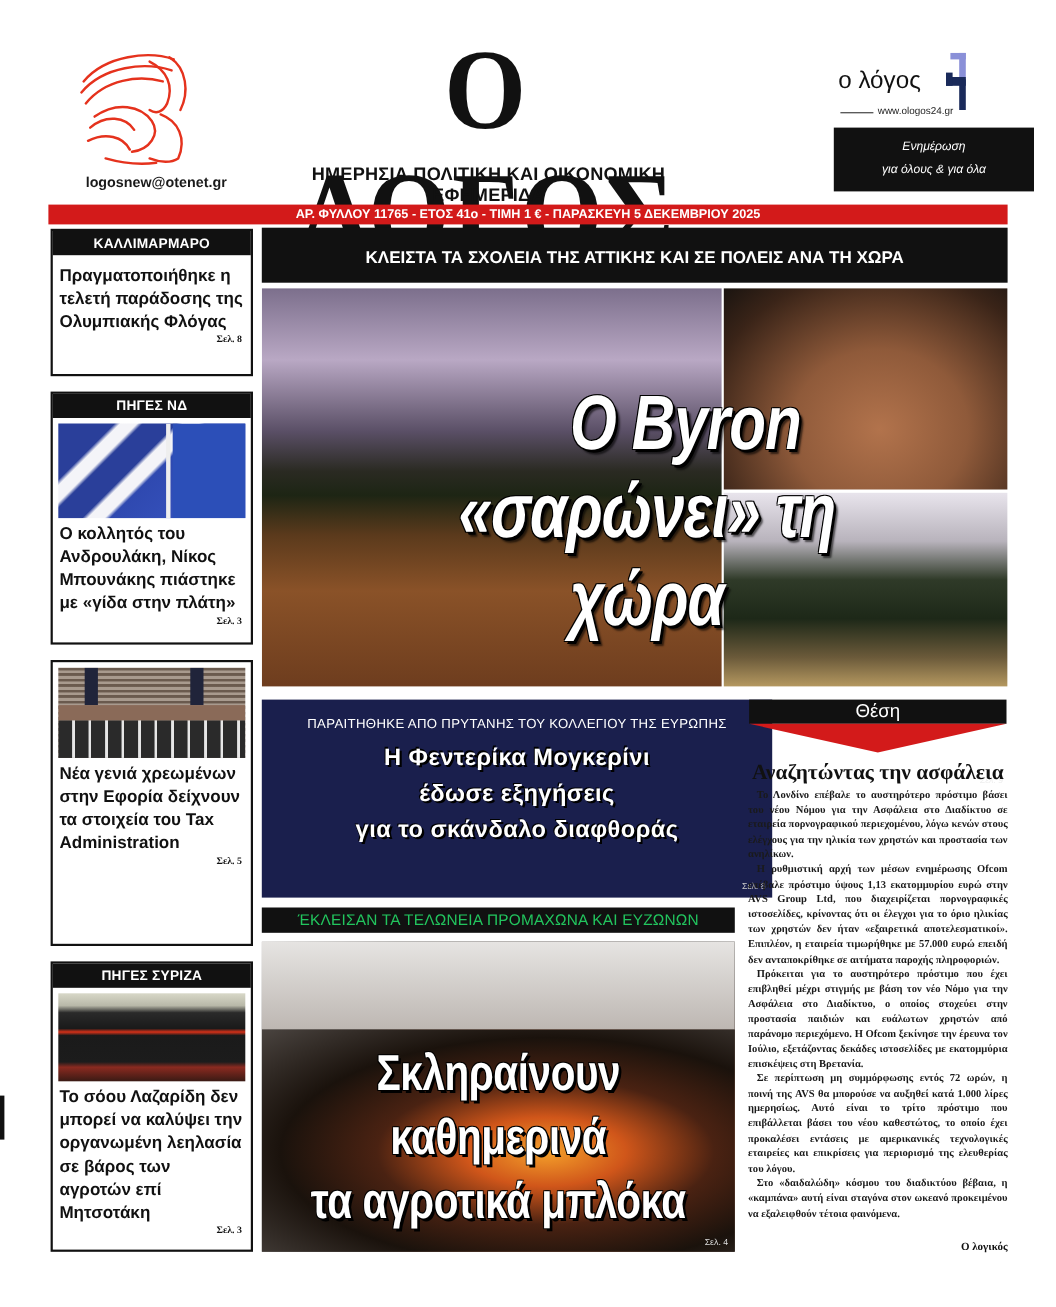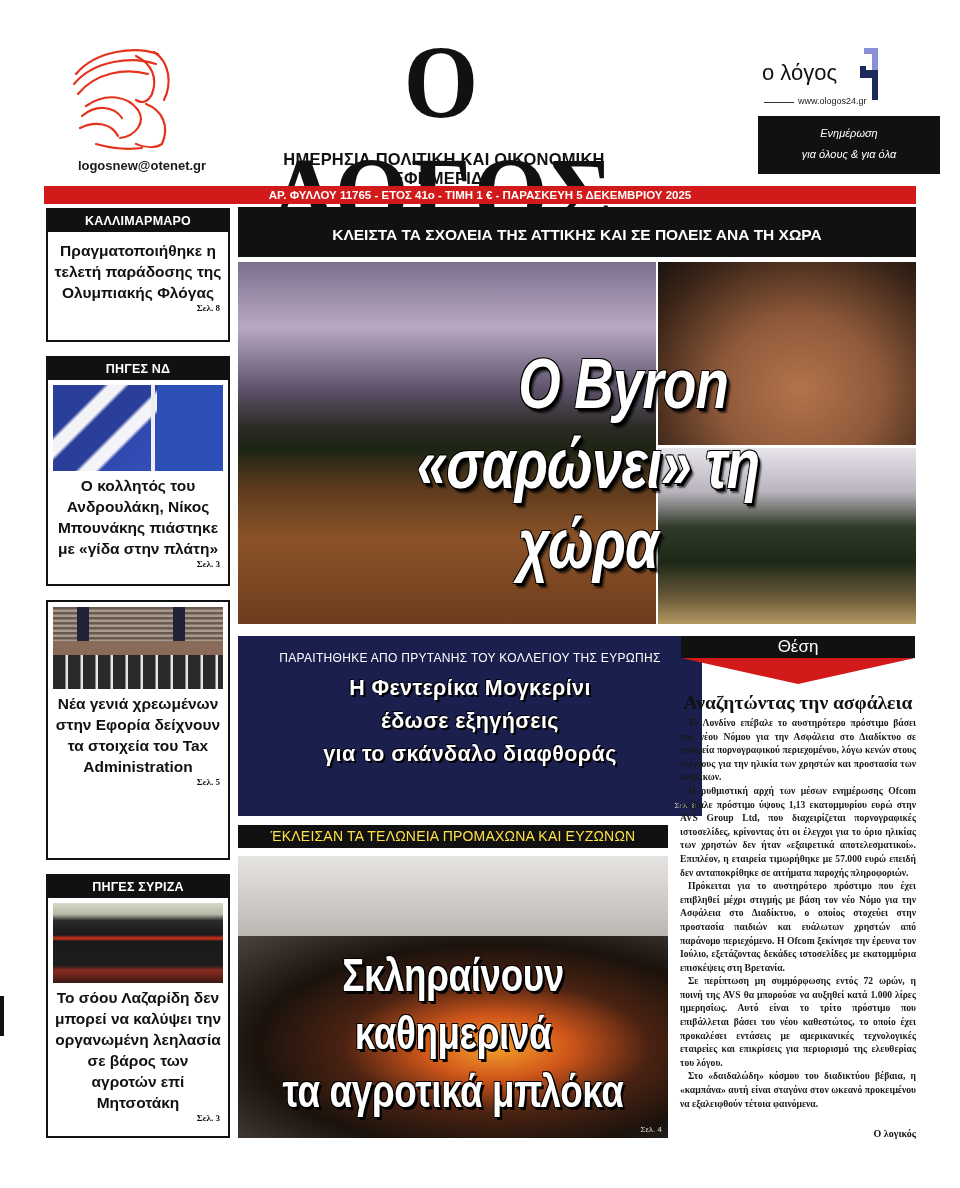--- a/index.html
+++ b/index.html
@@ -18,21 +18,21 @@
   .web-logo .mark { position: absolute; left: 100px; top: 0; width: 20px; height: 52px; }
   .web-logo .line { position: absolute; left: 4px; top: 54px; width: 30px; height: 1px; background: #333; }
   .web-logo .url { position: absolute; left: 38px; top: 48px; font-size: 9px; color: #222; }
   .slogan { left: 732px; top: 116px; width: 182px; height: 58px; background: #111; color: #fff; text-align: center; font-style: italic; font-size: 11px; line-height: 21px; padding-top: 7px; margin-left: 26px; }
 
   .redbar { left: 44px; top: 186px; width: 872px; height: 18px; background: #d31a1a; color: #fff; font-weight: bold; font-size: 11.5px; text-align: center; line-height: 18px; }
 
   
   .sidebox { position: absolute; left: 46px; width: 184px; border: 2px solid #111; background: #fff; }
   .sidebox .tag { background: #111; color: #fff; text-align: center; font-weight: bold; font-size: 12.5px; line-height: 18px; padding: 2px 2px; letter-spacing: 0.2px; }
-  .sidebox .head { text-align: center; font-weight: bold; font-size: 15.5px; line-height: 21px; padding: 4px 6px 0 6px; color: #111; }
+  .sidebox .head { font-weight: bold; font-size: 15.5px; line-height: 21px; padding: 4px 6px 0 6px; color: #111; }
   .sidebox .pg { text-align: right; font-weight: bold; font-size: 9px; font-family: "Liberation Serif", serif; padding: 0 8px 4px 0; }
   .sidebox .photo { margin: 5px 5px 0 5px; height: 86px; position: relative; overflow: hidden; }
 
   
   .kicker { left: 238px; top: 207px; width: 678px; height: 50px; background: #111; color: #fff; text-align: center; font-weight: bold; font-size: 15.5px; line-height: 20px; padding-top: 18px; }
 
   
   .hero { left: 238px; top: 262px; width: 678px; height: 456px; overflow: hidden; font-style: italic; }
   .hero .p1 { position: absolute; left: 0; top: 0; width: 418px; height: 362px;
     background: linear-gradient(180deg, #7c6f8c 0%, #b9a8c4 18%, #5a4f66 36%, #2a2a22 46%, #1d2514 52%, #5b3a1c 62%, #8a5228 76%, #6e3d1e 100%); }
@@ -44,21 +44,21 @@
     text-shadow: 3px 3px 0 #000, -1px -1px 0 #000, 1px -1px 0 #000, -1px 1px 0 #000, 5px 5px 2px rgba(0,0,0,0.6); transform: scaleX(0.78); transform-origin: center; }
   .hero .h1 .l1 { display: block; margin-left: 90px; }
   .hero .credit { position: absolute; right: 4px; bottom: 4px; font-size: 8px; color: #eee; }
 
   
   .bluebox { left: 238px; top: 636px; width: 464px; height: 180px; background: #1a1f4d; color: #fff; text-align: center; }
   .bluebox .kick { font-size: 12px; font-weight: normal; line-height: 15px; padding-top: 15px; letter-spacing: 0.3px; }
   .bluebox .h { font-weight: bold; font-size: 21.5px; line-height: 33px; padding-top: 6px; text-shadow: 2px 2px 0 #000, -1px -1px 0 #000; letter-spacing: 0.4px; }
   .bluebox .pg { position: absolute; right: 6px; bottom: 6px; font-size: 8px; color: #ccc; }
 
-  .kicker2 { left: 238px; top: 825px; width: 430px; height: 23px; background: #111; color: #fde047; text-align: center; font-size: 14px; line-height: 23px; letter-spacing: 0.2px; }
+  .kicker2 { left: 238px; top: 825px; width: 430px; height: 23px; background: #111; color: #22c55e; text-align: center; font-size: 14px; line-height: 23px; letter-spacing: 0.2px; }
 
   
   .farm { left: 238px; top: 856px; width: 430px; height: 282px; overflow: hidden;
     background: radial-gradient(ellipse at 62% 62%, #f2a02a 0%, #d0561a 18%, #5a2a14 40%, #1c130e 62%, #3a3632 80%, #bfbcba 100%); }
   .farm .sky { position: absolute; left: 0; top: 0; width: 100%; height: 80px; background: linear-gradient(180deg, #e6e4e2, #bdb7b2); }
   .farm .h { position: absolute; left: 0; top: 90px; width: 100%; text-align: center; color: #fff; font-weight: bold; font-size: 46px; line-height: 58px;
     text-shadow: 3px 3px 0 #000, -1px -1px 0 #000, 1px -1px 0 #000, -1px 1px 0 #000; transform: scaleX(0.8); transform-origin: center; letter-spacing: -0.5px; }
   .farm .credit { position: absolute; right: 6px; bottom: 4px; font-size: 8px; color: #ddd; }
 
   

